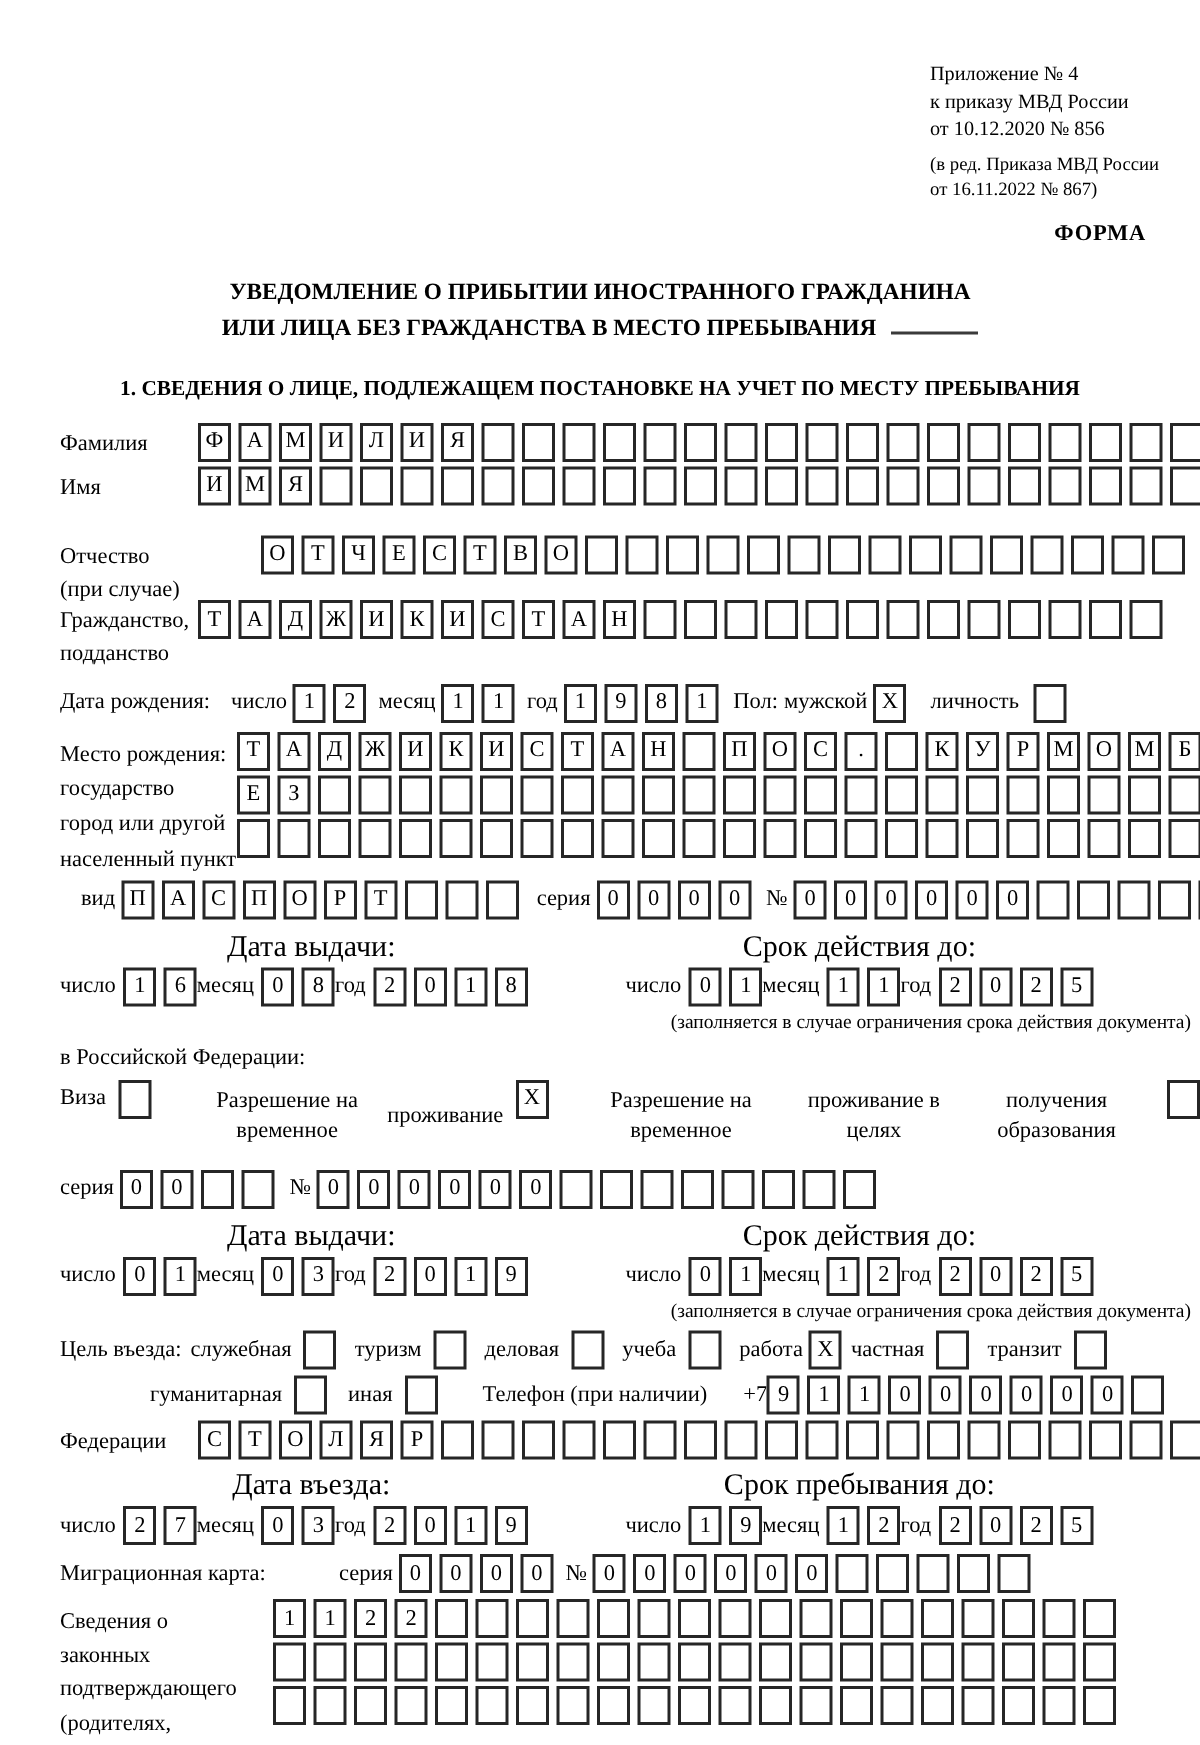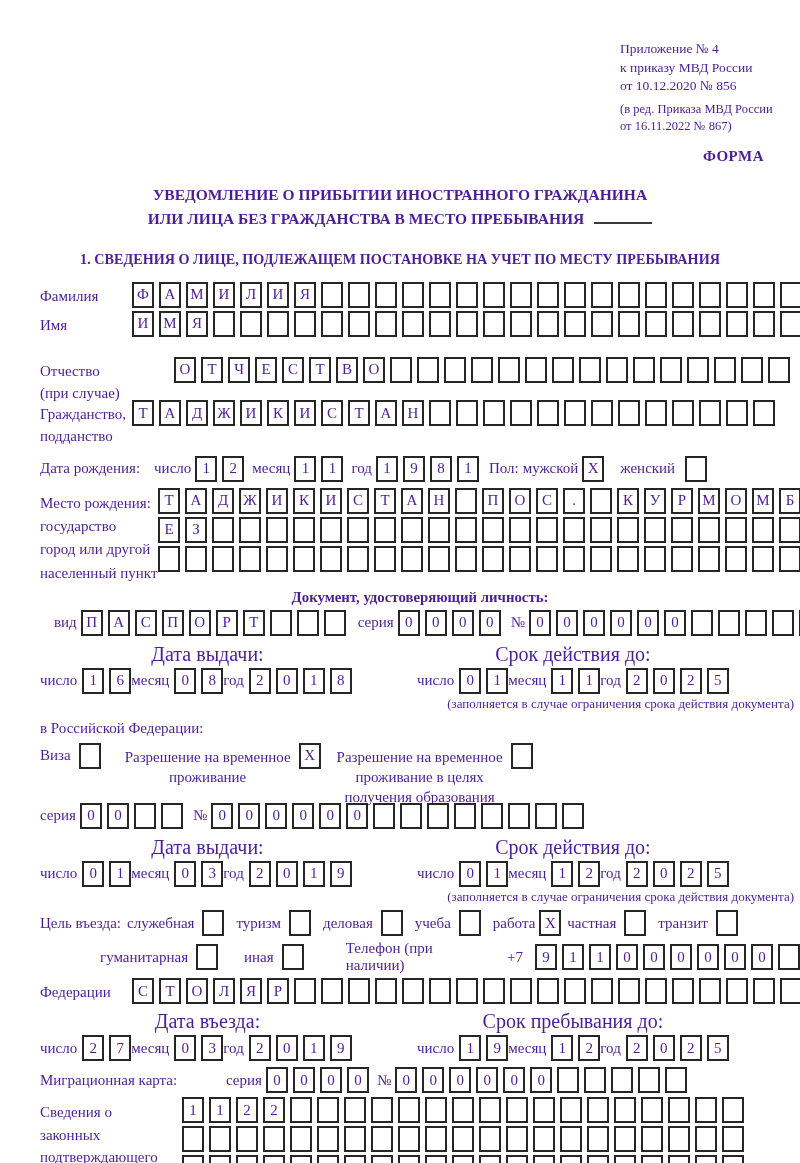--- a/index.html
+++ b/index.html
@@ -1,19 +1,19 @@
 <!DOCTYPE html>
 <html><head>
 <meta charset="utf-8">
 <style>
   * { margin:0; padding:0; box-sizing:border-box; }
   body { background:#fff; }
   .page {
     position:relative; width:800px; height:1163px; margin:0 auto;
-    background:#fff; color:#4c1d95; overflow:hidden;
+    background:#fff; color:#000000; overflow:hidden;
     font-family:"Liberation Serif","DejaVu Serif",serif; font-size:15px;
   }
   .hdr { padding:40px 0 0 620px; font-size:13.5px; line-height:1.38; }
   .hdr .small { font-size:12.5px; margin-top:5px; line-height:1.4; }
   .forma { margin:12px 36px 0 0; text-align:right; font-weight:bold; font-size:15px; letter-spacing:.5px; }
   .title { margin-top:18px; text-align:center; font-weight:bold; font-size:15.5px; line-height:1.55; }
   .blank-line { display:inline-block; width:58px; border-bottom:2px solid #3a3a3a; margin-left:10px; }
   .sec { margin-top:20px; text-align:center; font-weight:bold; font-size:14.2px; }
   .form { padding:14px 0 0 40px; }
 
@@ -44,25 +44,25 @@
   .dcol-r { margin-left:42px; }
   .dtitle { text-align:center; margin-bottom:2px; font-size:20px; line-height:1.2; }
   .drow { display:flex; align-items:center; }
   .drow .t { margin:0 5px 0 0; }
   .note { text-align:right; font-size:13px; margin-top:2px; padding-right:6px; line-height:1.2; }
 
   .p { font-size:15px; line-height:1.4; margin-bottom:2px; }
   .permits { display:flex; align-items:flex-start; margin-top:4px; height:58px; margin-bottom:2px; }
   .opt { display:flex; align-items:flex-start; }
   .opt .cells { margin-left:8px; }
-  .colstack { display:flex; flex-direction:column; align-items:center; line-height:1.35; text-align:center; }
+  .colstack { display:flex; flex-direction:row; align-items:center; line-height:1.35; text-align:center; }
 
   .purpose { display:flex; align-items:center; margin-bottom:4px; }
   .purpose .opt { align-items:center; }
-  .indent60 { padding-left:60px;gap:12px; }
+  .indent60 { padding-left:60px; }
 </style>
 </head>
 <body>
 
 <div class="page">
 
   <div class="hdr">
     <div>Приложение № 4</div>
     <div>к приказу МВД России</div>
     <div>от 10.12.2020 № 856</div>
@@ -226,21 +226,21 @@
           <span class="cell">1</span>
           <span class="cell">9</span>
           <span class="cell">8</span>
           <span class="cell">1</span>
         </span>
       <span class="t ml10">Пол:</span>
       <span class="t">мужской</span>
       <span class="cells">
           <span class="cell">X</span>
         </span>
-      <span class="t ml16">женский</span>
+      <span class="t ml16">личность</span>
       <span class="cells ml6">
           <span class="cell"></span>
         </span>
     </div>
 
     <div class="row" style="margin-bottom:2px;">
       <span class="lbl w118" style="line-height:1.55;">
         <span>Место рождения:</span><br>
         <span>государство</span><br>
         <span>город или другой</span><br>
@@ -321,21 +321,20 @@
             <span class="cell"></span>
             <span class="cell"></span>
             <span class="cell"></span>
             <span class="cell"></span>
             <span class="cell"></span>
             <span class="cell"></span>
           </span>
       </span>
     </div>
 
-    <div class="dochead">Документ, удостоверяющий личность:</div>
 
     <div class="inline" style="padding-left:14px; margin-bottom:6px;">
       <span class="t" style="width:44px;">вид</span>
       <span class="cells">
           <span class="cell">П</span>
           <span class="cell">А</span>
           <span class="cell">С</span>
           <span class="cell">П</span>
           <span class="cell">О</span>
           <span class="cell">Р</span>

